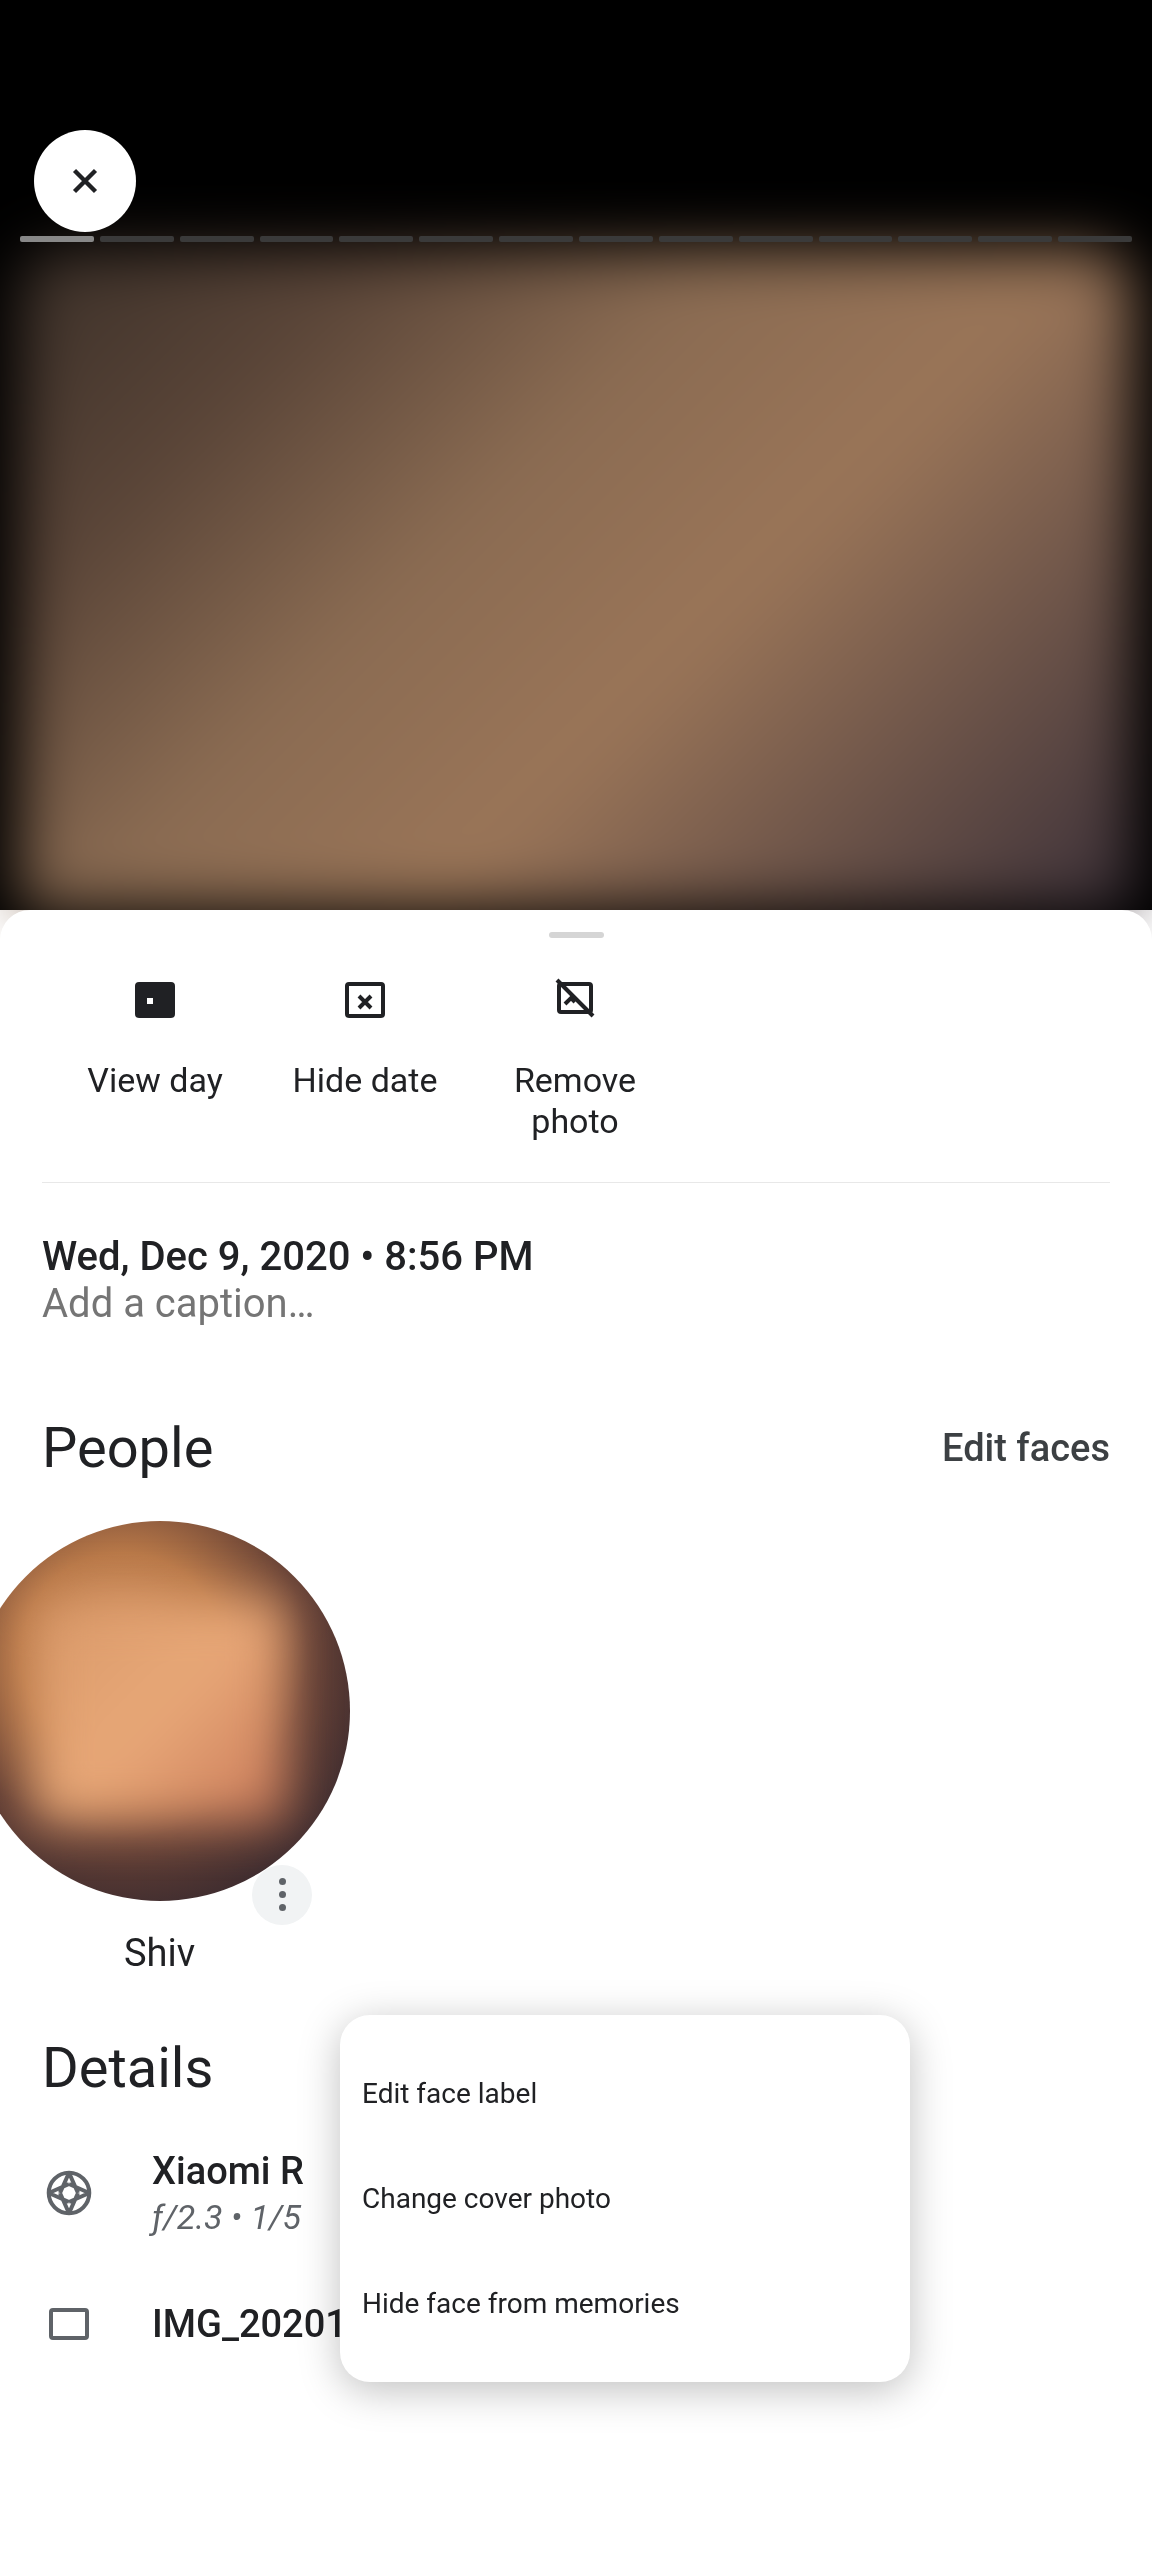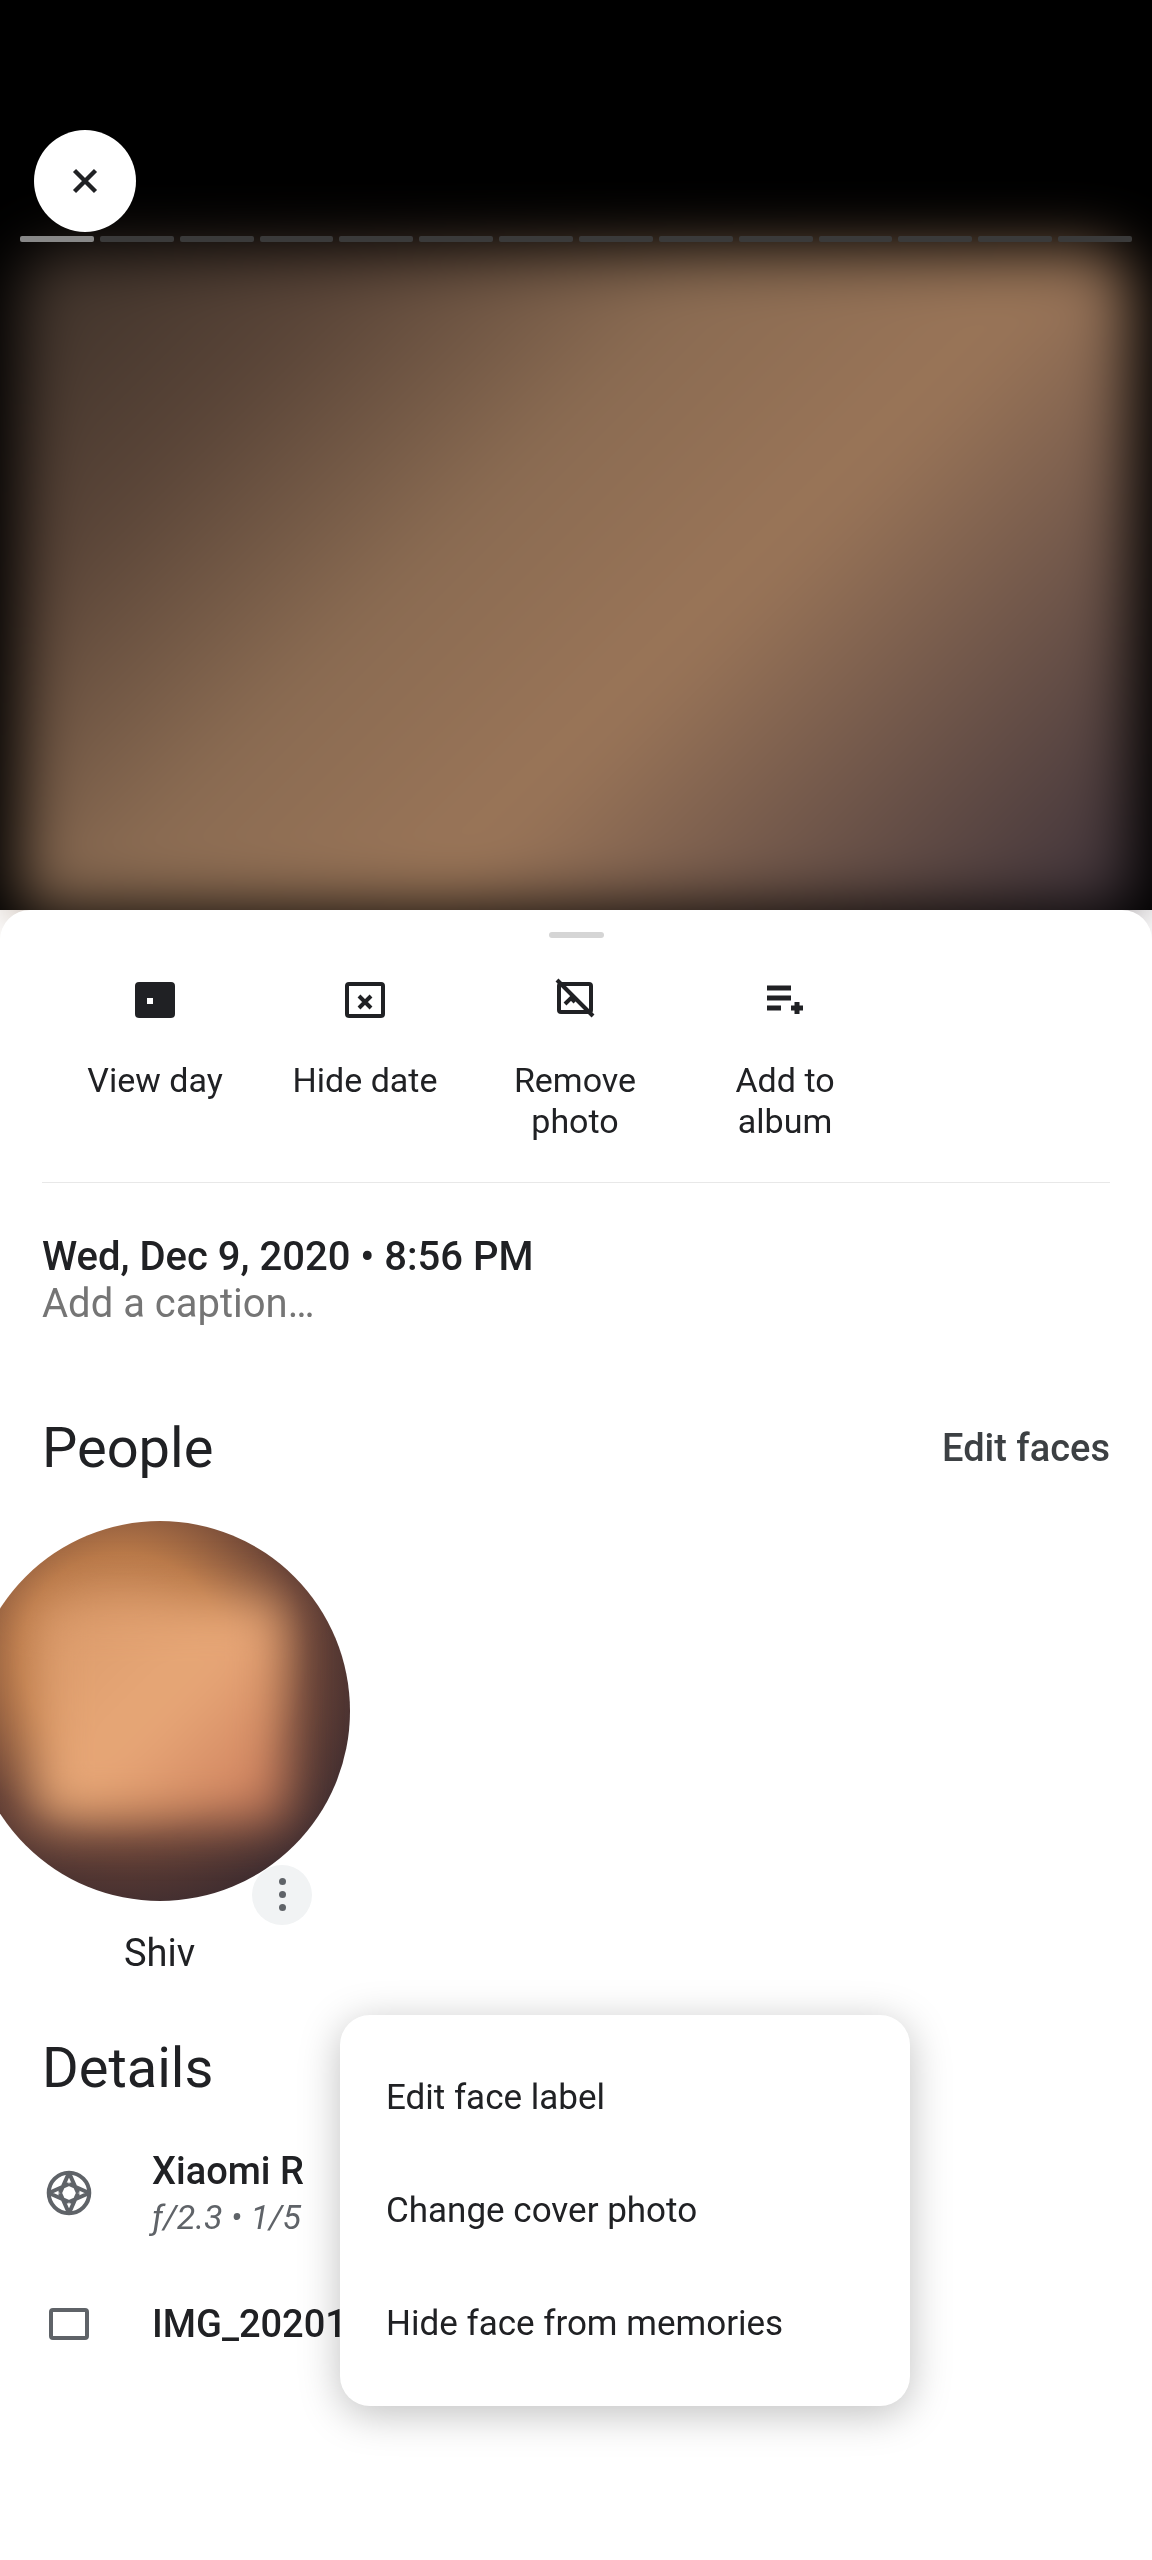--- a/index.html
+++ b/index.html
@@ -271,22 +271,22 @@
       left: 340px;
       width: 570px;
       background: #fff;
       border-radius: 30px;
       box-shadow: 0 8px 40px rgba(0,0,0,0.25);
       padding: 26px 0;
       z-index: 100;
     }
     
     .menu-item {
-      padding: 36px 46px;
-      font-size: 35px;
+      padding: 36px 22px;
+      font-size: 28px;
       color: #202124;
       cursor: pointer;
     }
   </style>
 </head>
 <body>
 
 <div class="photo-area">
   <div class="close-btn">
     <svg viewBox="0 0 24 24" fill="none" stroke="#202124" stroke-width="2.5">
@@ -341,29 +341,20 @@
         <svg width="52" height="52" viewBox="0 0 24 24" fill="none" stroke="#202124" stroke-width="2">
           <rect x="4" y="5" width="16" height="14" rx="1"></rect>
           <path d="M7 15l3-3 2 2"></path>
           <path d="M3 3l18 18"></path>
         </svg>
       </div>
       <div class="action-label" style="white-space: pre-line;">Remove
 photo</div>
     </div>
 
-    <div class="action-btn">
-      <div class="action-icon">
-        <svg width="52" height="52" viewBox="0 0 24 24" fill="none" stroke="#202124" stroke-width="2.5">
-          <path d="M3 7h12M3 12h12M3 17h7M18 14v6M15 17h6"></path>
-        </svg>
-      </div>
-      <div class="action-label" style="white-space: pre-line;">Add to
-album</div>
-    </div>
   </div>
 
   <div class="date-section">
     <div class="date-text">Wed, Dec 9, 2020  •  8:56 PM</div>
     <input class="caption-input" placeholder="Add a caption…" style="">
   </div>
 
   <div class="people-section">
     <div class="people-header">
       <div class="section-title">People</div>

